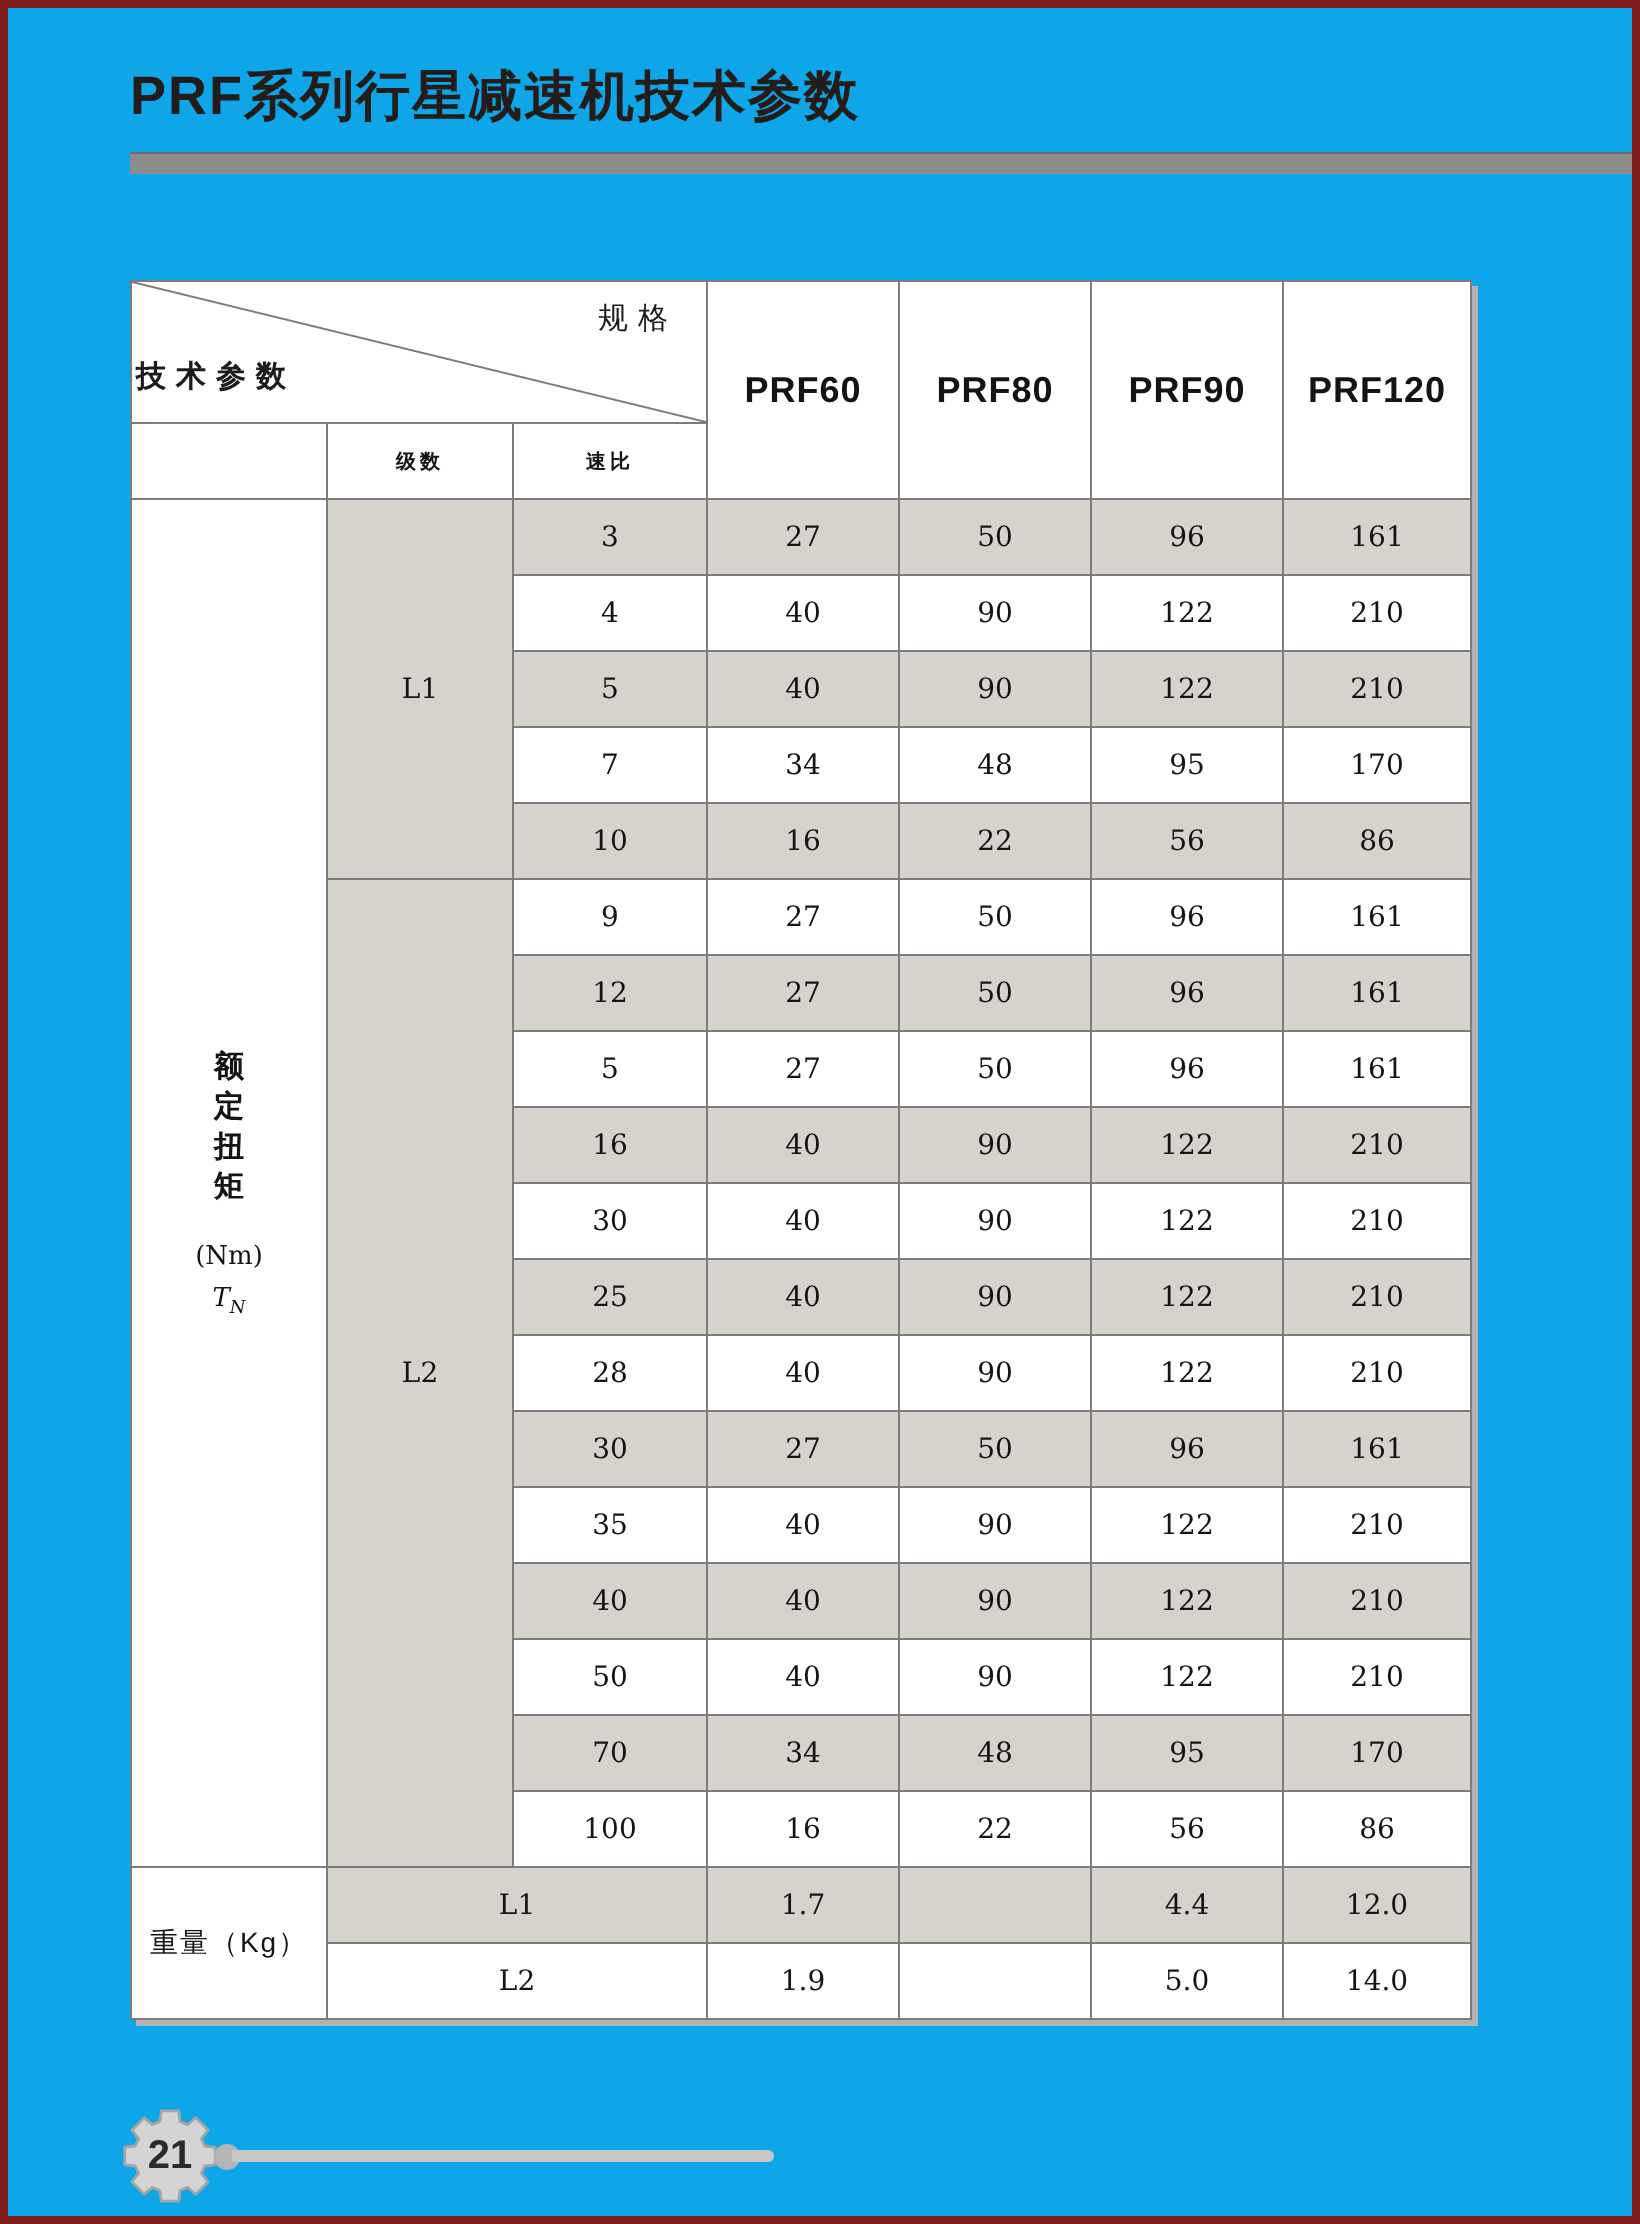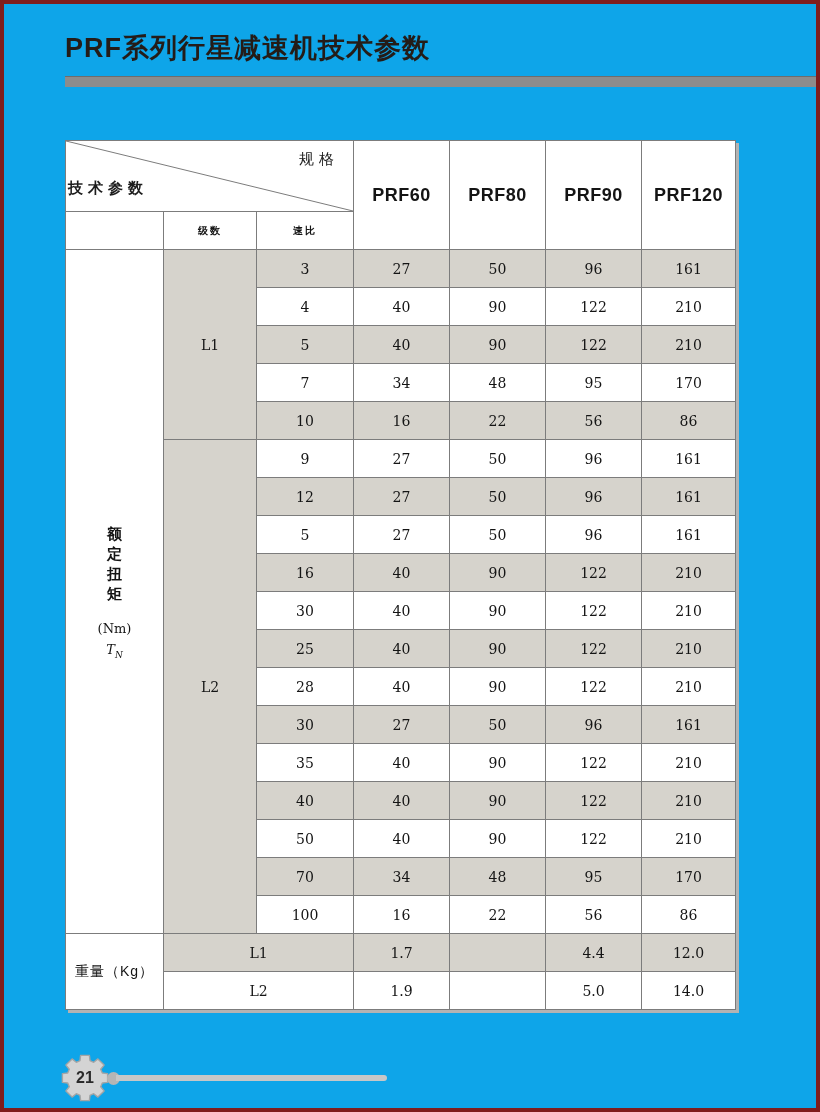--- a/index.html
+++ b/index.html
@@ -49,21 +49,21 @@
   .vchar{font-size:15px;line-height:20px;font-weight:600;}
   .tunit{font-size:13px;font-family:"DejaVu Serif","Liberation Serif",serif;margin-top:17px;}
   .tsym{font-size:13px;font-family:"DejaVu Serif","Liberation Serif",serif;font-style:italic;margin-top:6px;}
   .tsym sub{font-size:9px;font-style:italic;}
   td.weight-label-cell{font-size:14px;font-weight:400;background:#fff;letter-spacing:1px;}
 
   .gear-badge{position:absolute;left:57px;top:1050px;width:48px;height:48px;}
   .gear-badge svg{position:absolute;inset:0;}
   .gear-num{
     position:absolute;inset:0;display:flex;align-items:center;justify-content:center;
-    font-size:16px;font-weight:bold;color:#2a2a2a;
+    font-size:20px;font-weight:bold;color:#2a2a2a;
   }
   .connector-dot{position:absolute;left:103px;top:1068px;width:13px;height:13px;border-radius:50%;background:#b5b5b5;}
   .footer-line{position:absolute;left:112px;top:1071px;width:271px;height:6px;background:#c7c7c7;border-radius:0 3px 3px 0;}
 </style>
 </head>
 <body>
 
 <div class="page">
 
   <h1 class="page-title">PRF系列行星减速机技术参数</h1>

